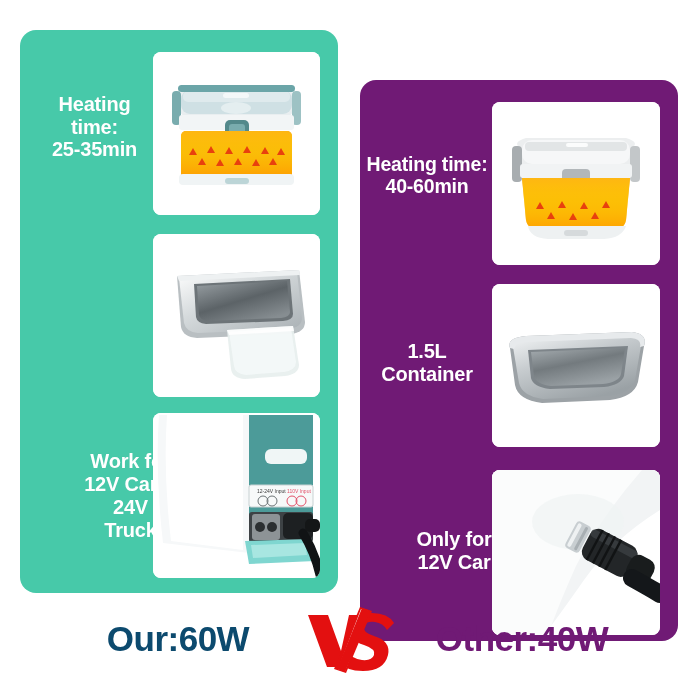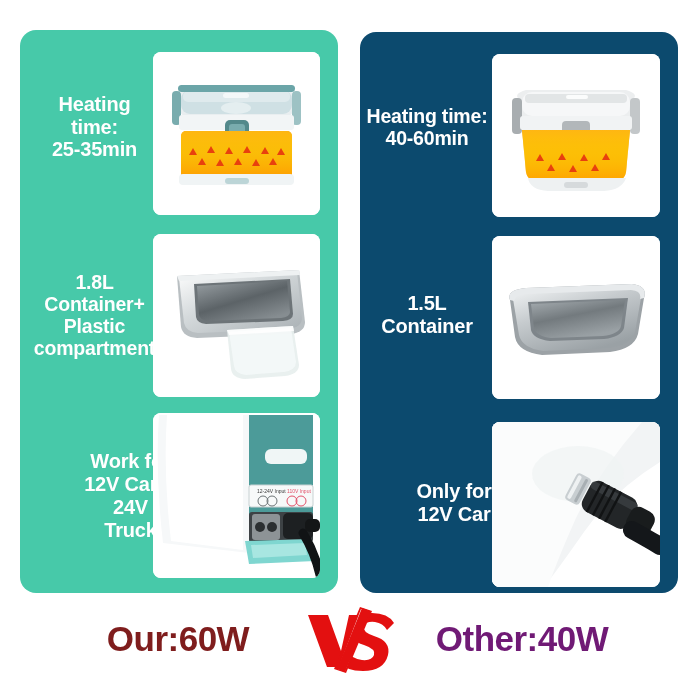--- a/index.html
+++ b/index.html
@@ -189,24 +189,20 @@
               <stop offset="0%" stop-color="#ffb713" stop-opacity="0.95"></stop>
               <stop offset="45%" stop-color="#ffd200" stop-opacity="0.55"></stop>
               <stop offset="100%" stop-color="#ff9900" stop-opacity="0.9"></stop>
             </linearGradient>
           </defs>
         </svg>
       </div>
     </div>
 
     <div class="feature-row">
-      <div class="feature-label">1.8L
-Container+
-Plastic
-compartment</div>
       <div class="media-card">
         <svg viewBox="0 0 167 163" xmlns="http://www.w3.org/2000/svg" aria-hidden="true">
           <rect width="167" height="163" fill="#ffffff"></rect>
 
           <path d="M24 42 L146 36 L152 88 Q152 98 138 100 L44 104 Q30 103 28 93 Z" fill="#b9bfc2"></path>
           <path d="M26 44 L144 38 L149 84 Q149 93 136 95 L45 99 Q33 98 31 89 Z" fill="url(#steelA)"></path>
 
           <path d="M41 50 L137 45 L140 80 Q140 86 130 87 L53 90 Q44 89 43 83 Z" fill="#6d7478"></path>
           <path d="M44 52 L134 47 L137 78 Q137 83 128 84 L55 87 Q47 86 46 81 Z" fill="url(#cavityA)"></path>
 
@@ -267,21 +263,21 @@
 
           <path d="M92 128 L158 126 L162 148 L96 151 Z" fill="#7fd6d0"></path>
           <path d="M98 132 L152 130 L154 142 L100 145 Z" fill="#a8e6e1"></path>
 
           <path d="M150 120 Q162 140 167 162" stroke="#111315" stroke-width="9" fill="none" stroke-linecap="round"></path>
         </svg>
       </div>
     </div>
   </div>
 
-  <div class="panel" id="panel-theirs" style="background: #0c4a6e;">
+  <div class="panel" id="panel-theirs" style="background: #701a75; margin-top: 48px;">
 
     <div class="feature-row">
       <div class="feature-label">Heating time:
 40-60min</div>
       <div class="media-card">
         <svg viewBox="0 0 168 163" xmlns="http://www.w3.org/2000/svg" aria-hidden="true">
           <rect width="168" height="163" fill="#ffffff"></rect>
 
           <path d="M28 46 Q20 40 34 36 L134 36 Q148 40 140 46 L140 64 L28 64 Z" fill="#eceeef"></path>
           <rect x="30" y="38" width="108" height="24" rx="10" fill="#f6f7f8"></rect>
@@ -379,21 +375,21 @@
             <rect x="140" y="66" width="26" height="26" rx="9" fill="#191c1d"></rect>
           </g>
 
           <path d="M140 108 Q158 118 168 124" stroke="#14171a" stroke-width="18" fill="none" stroke-linecap="round"></path>
         </svg>
       </div>
     </div>
   </div>
 
   <div id="verdict-banner">
-    <div class="verdict-text" id="verdict-ours" style="color: #7f1d1d;">Our:60W</div>
+    <div class="verdict-text" id="verdict-ours" style="color: #0c4a6e;">Our:60W</div>
 
     <div id="vs-mark">
       <svg viewBox="0 0 96 68" xmlns="http://www.w3.org/2000/svg" aria-hidden="true">
         <g fill="#E31010">
 
           <path d="M6 10 L26 10 L39 46 L47 10 L64 10 L46 62 L25 62 Z"></path>
 
           <path d="M92 18 Q86 8 70 8 Q52 8 49 22 Q46 35 62 40 Q74 44 72 50 Q70 56 60 55 Q50 54 45 46
                    L36 56 Q44 66 61 66 Q82 66 86 50 Q89 36 72 31 Q60 27 62 21 Q64 16 73 17 Q81 18 85 25 Z"></path>
 

